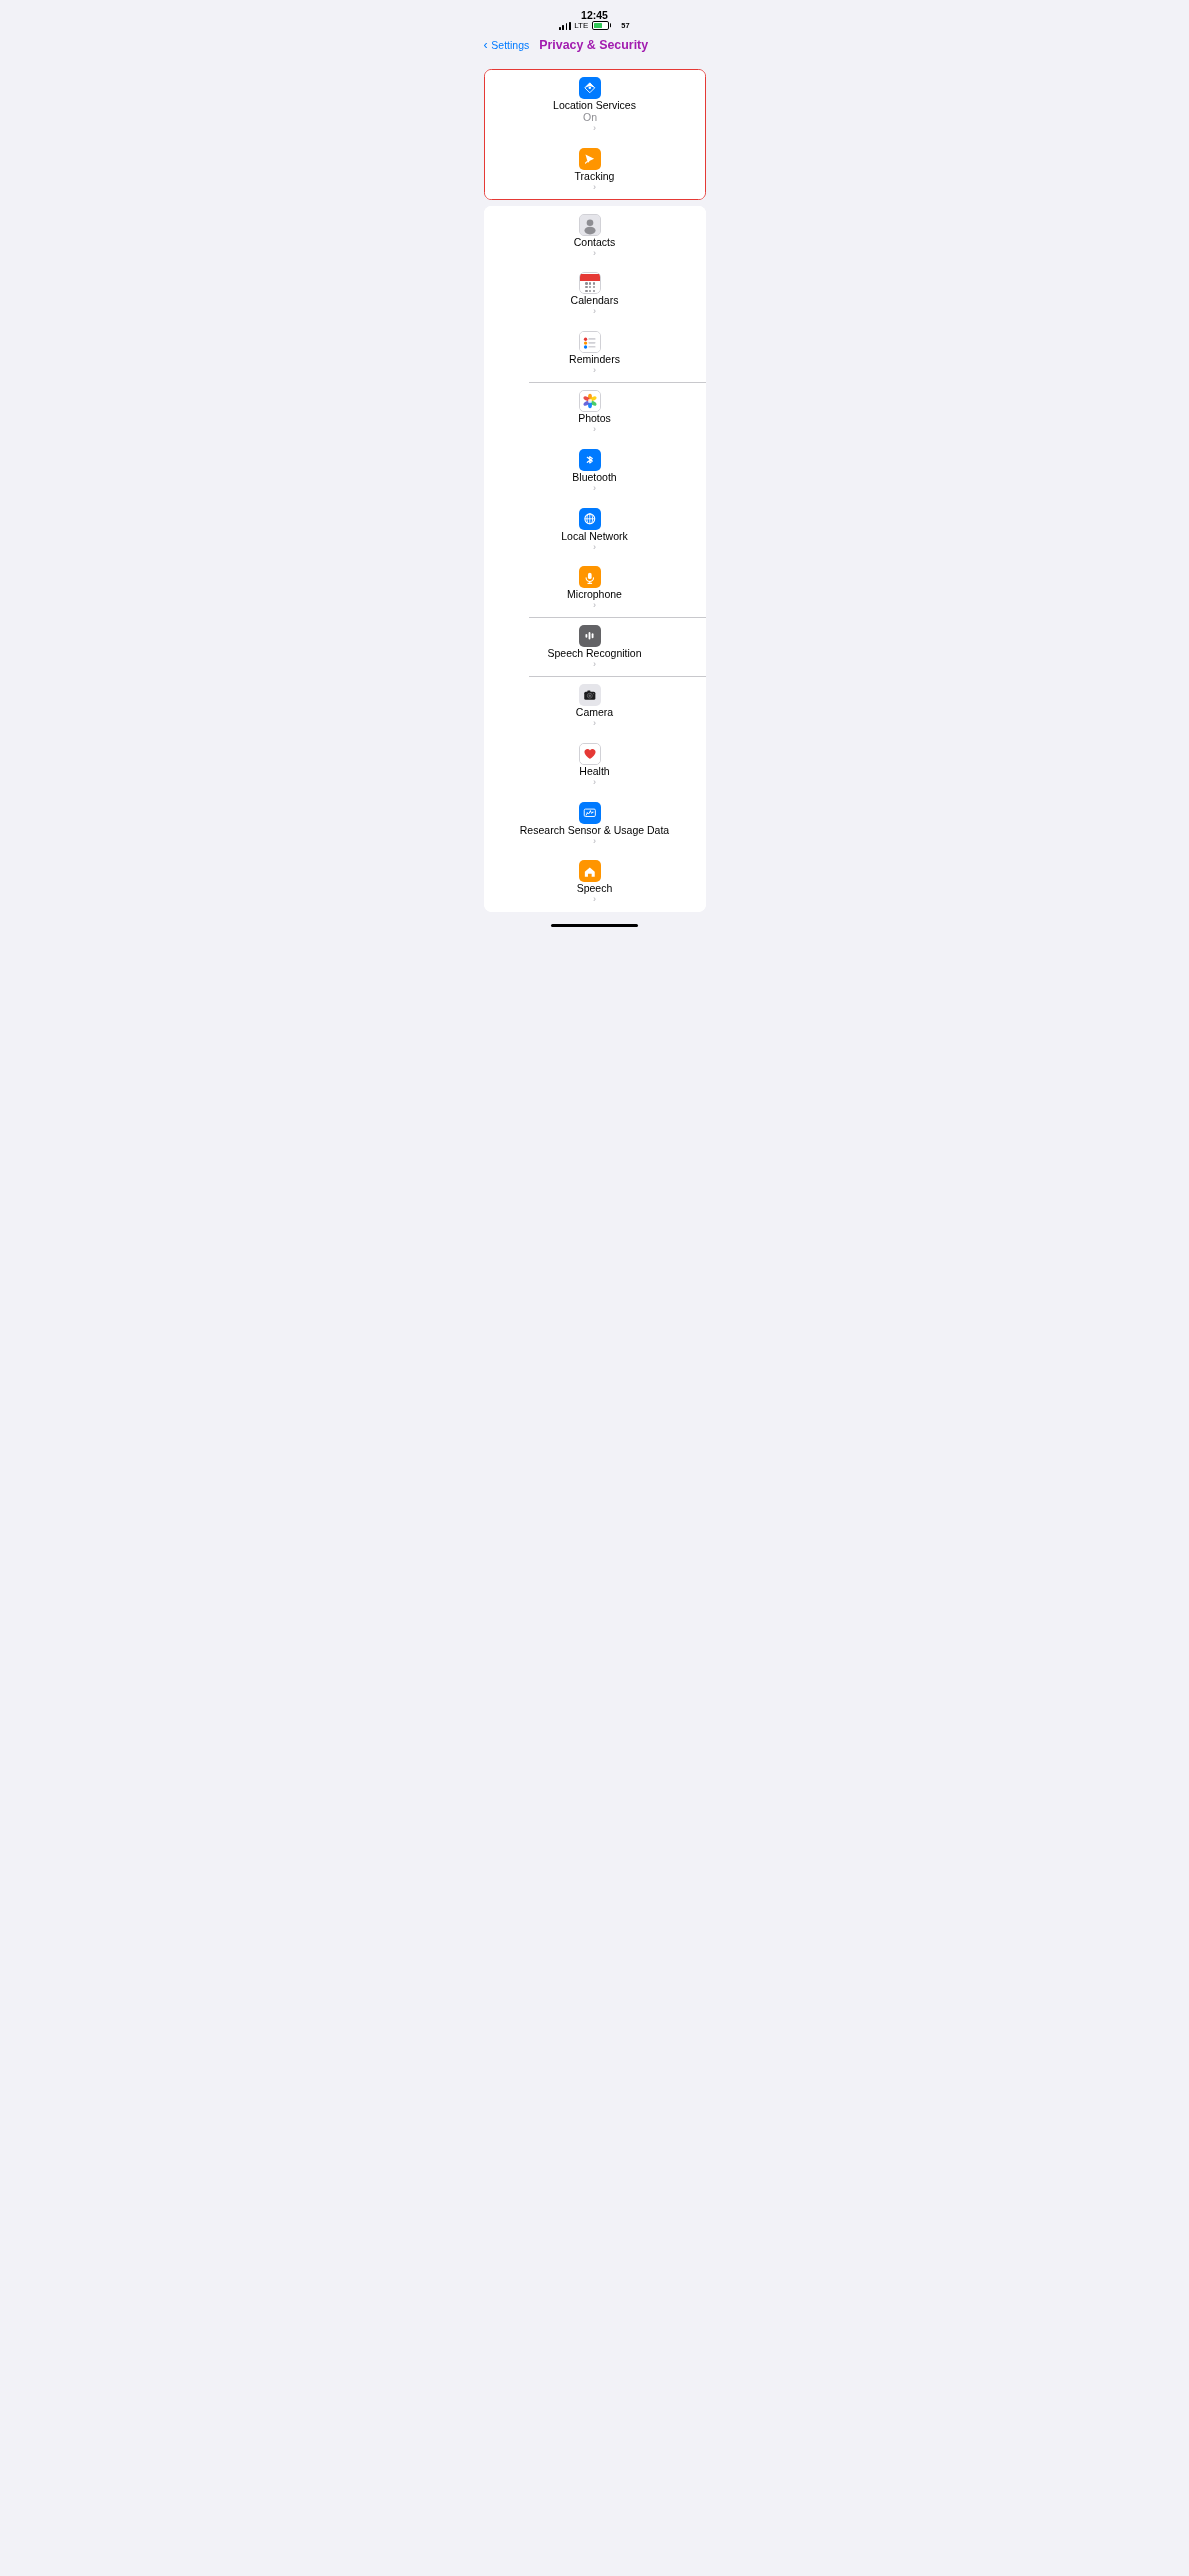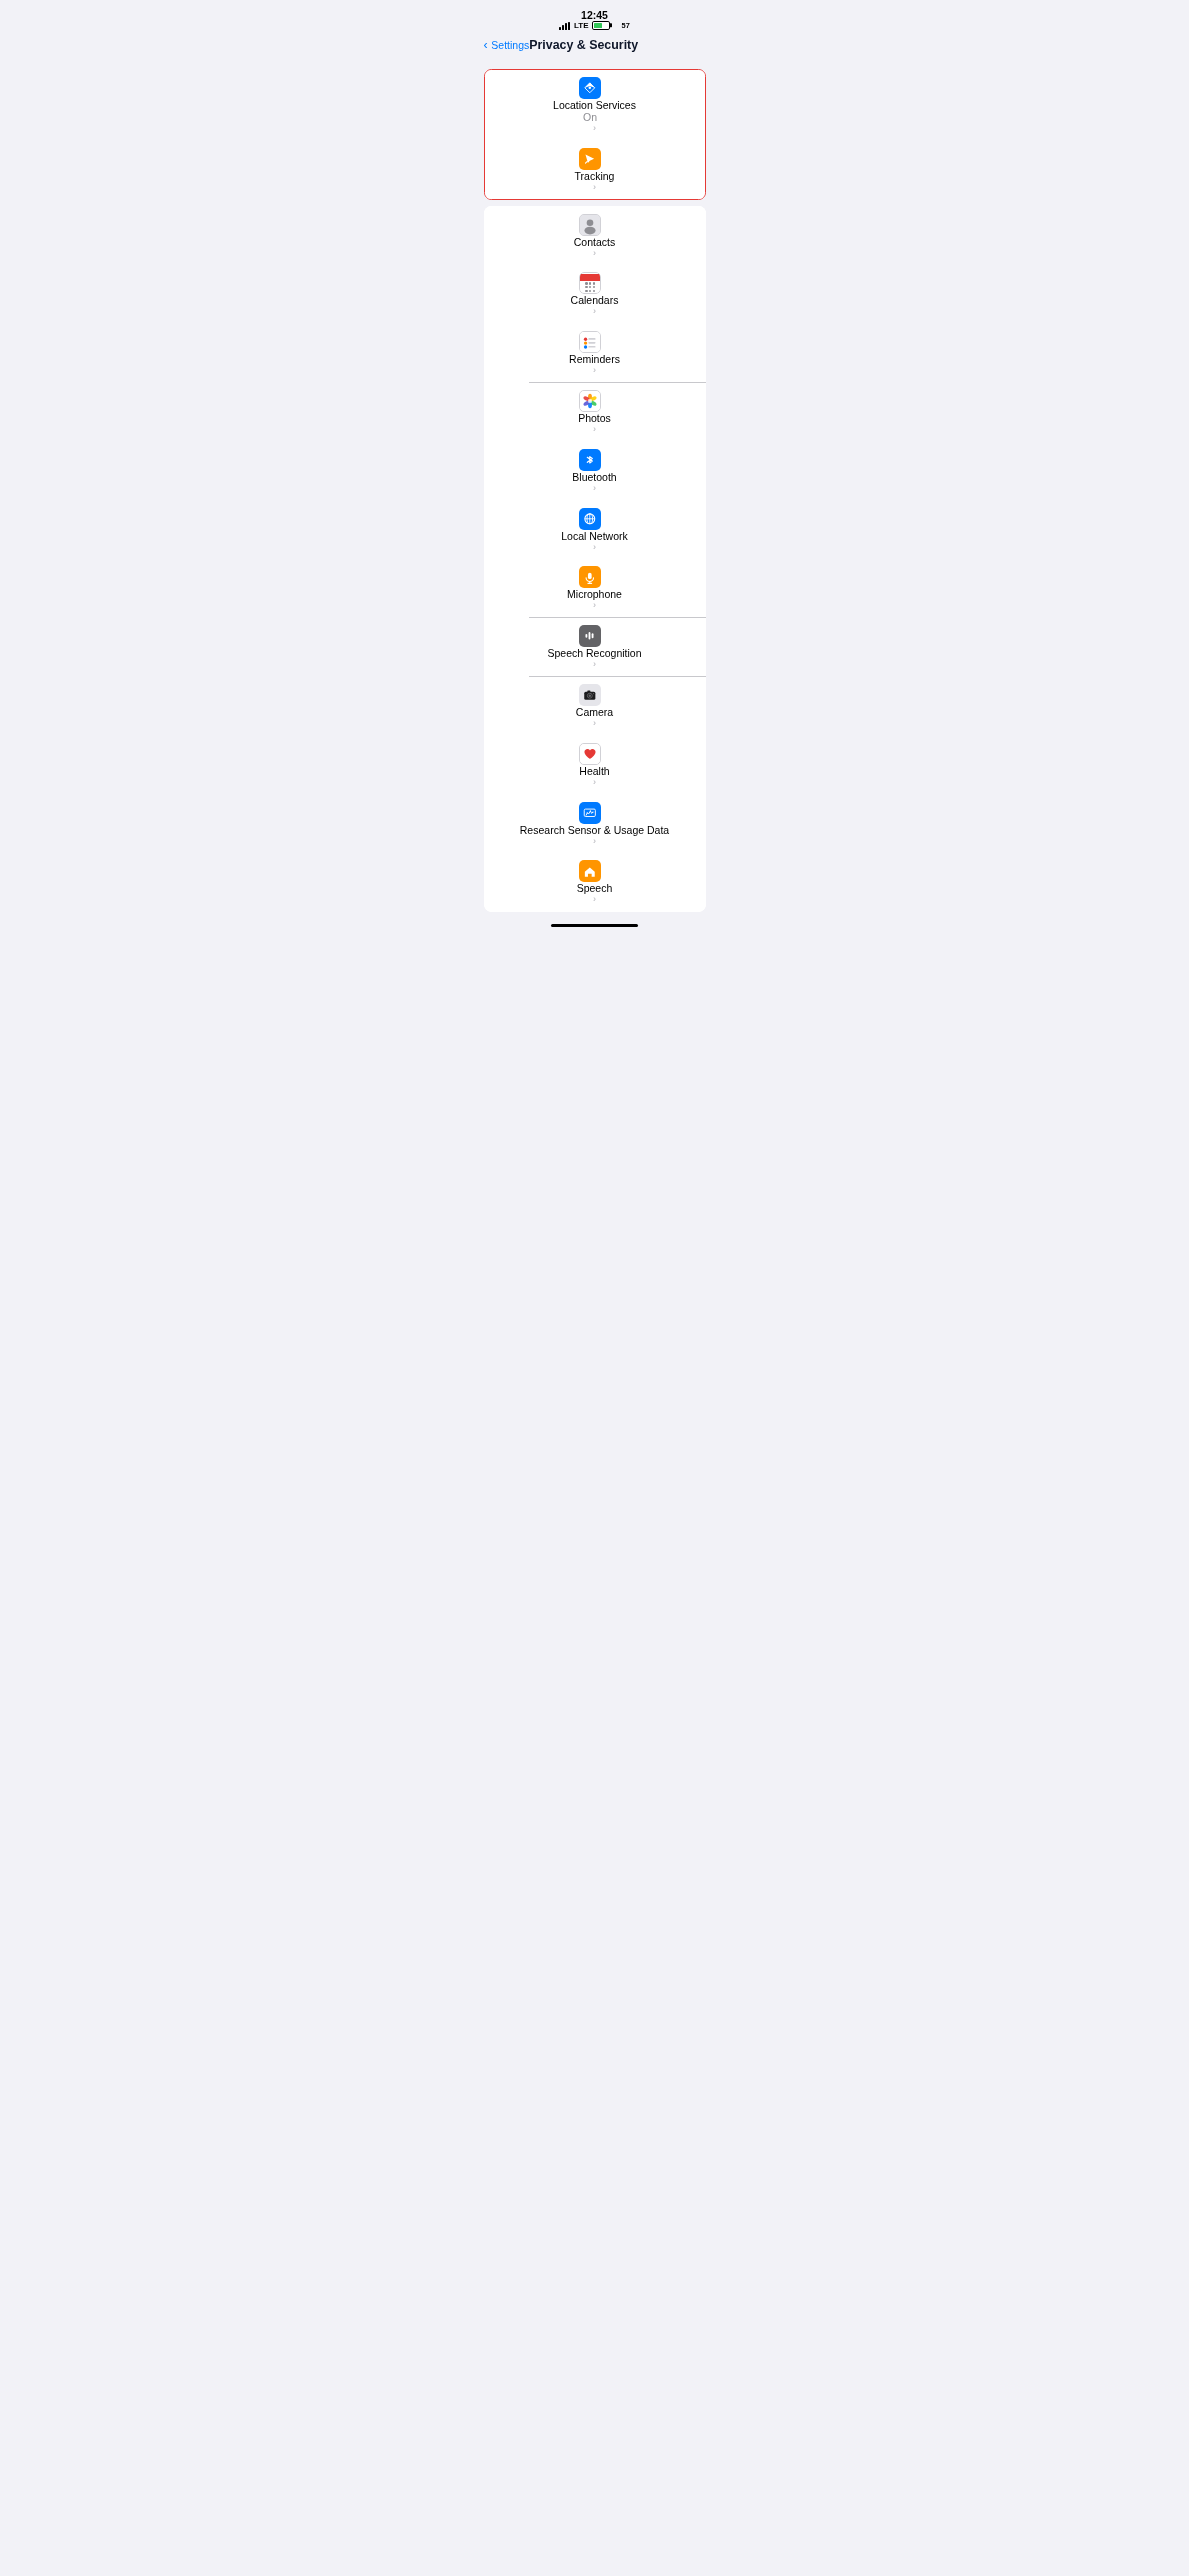--- a/index.html
+++ b/index.html
@@ -47,21 +47,21 @@
     }
 
     .signal-bar {
       width: 1.9px;
       background: #000;
       border-radius: 0.6px;
     }
 
     .lte-label {
       font-size: 8px;
-      font-weight: 700;
+      font-weight: 400;
       color: #000;
     }
 
     .battery-container {
       display: flex;
       align-items: flex-end;
       gap: 12px;
     }
 
     .battery {
@@ -121,21 +121,22 @@
     .back-chevron {
       font-size: 12.4px;
       color: #007aff;
       font-weight: 300;
       margin-right: 1.2px;
     }
 
     .page-title {
       font-size: 12.4px;
       font-weight: 700;
-      color: #0f172a;
+      color: #a21caf;
+      margin-left: 10px;
       text-align: right;
     }
 
     .section {
       margin: 6.2px 10px;
       background: #fff;
       border-radius: 7.4px;
       overflow: hidden;
     }
 

